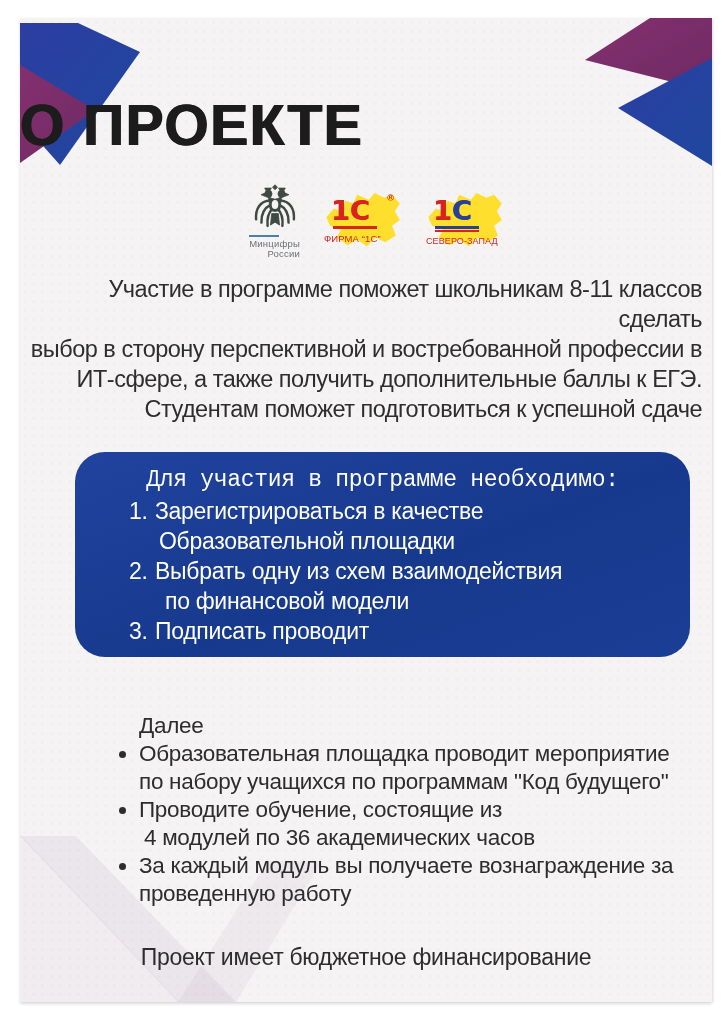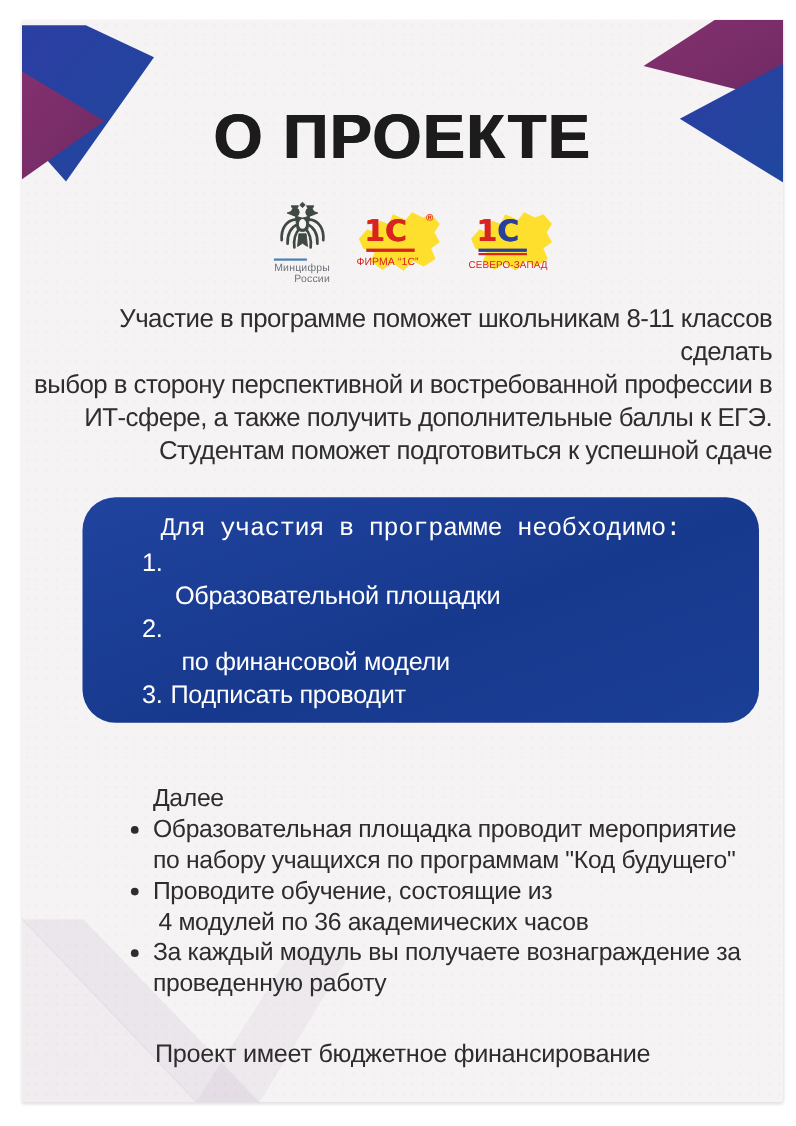--- a/index.html
+++ b/index.html
@@ -7,21 +7,21 @@
        font-family:"Liberation Sans","DejaVu Sans",sans-serif;}
 
   .page{position:absolute;left:20px;top:18px;width:692px;height:984px;
         background:#f5f3f4;
         background-image:radial-gradient(rgba(205,180,110,0.07) 1px,transparent 1.6px);
         background-size:9px 9px;
         box-shadow:0 2px 3px rgba(0,0,0,0.14),2px 0 2px rgba(0,0,0,0.05);}
 
   svg.decor{position:absolute;left:0;top:0;pointer-events:none;}
 
-  .title{position:absolute;top:78px;left:0;width:100%;text-align:center;
+  .title{position:absolute;top:78px;left:0;width:100%;text-align:left;
          font-size:57px;line-height:58px;font-weight:900;color:#1c1c1c;
          letter-spacing:1.5px;
          text-shadow:0.7px 0 0 #1c1c1c,-0.7px 0 0 #1c1c1c;}
 
   
   .logos{position:absolute;top:164px;left:0;width:100%;height:78px;
          display:flex;justify-content:center;align-items:center;gap:24px;}
   .logo{position:relative;}
   .logo-mincifry{width:72px;text-align:right;}
   .logo-mincifry .rule{width:30px;height:2px;background:#4a7fae;margin:1px auto 2px auto;}
@@ -154,27 +154,29 @@
     <div>выбор в сторону перспективной и востребованной профессии в</div>
     <div>ИТ-сфере, а также получить дополнительные баллы к ЕГЭ.</div>
     <div>Студентам поможет подготовиться к успешной сдаче</div>
   </div>
 
   <div class="reqbox">
     <div class="reqtitle">Для участия в программе необходимо:</div>
     <div class="reqlist">
       <div class="req-row">
         <span class="req-num">1.</span>
+        <span>Зарегистрироваться в качестве</span>
       </div>
       <div class="req-row">
         <span class="req-num"></span>
         <span class="req-ind1">Образовательной площадки</span>
       </div>
       <div class="req-row">
         <span class="req-num">2.</span>
+        <span>Выбрать одну из схем взаимодействия</span>
       </div>
       <div class="req-row">
         <span class="req-num"></span>
         <span class="req-ind2">по финансовой модели</span>
       </div>
       <div class="req-row">
         <span class="req-num">3.</span>
         <span>Подписать проводит</span>
       </div>
     </div>

